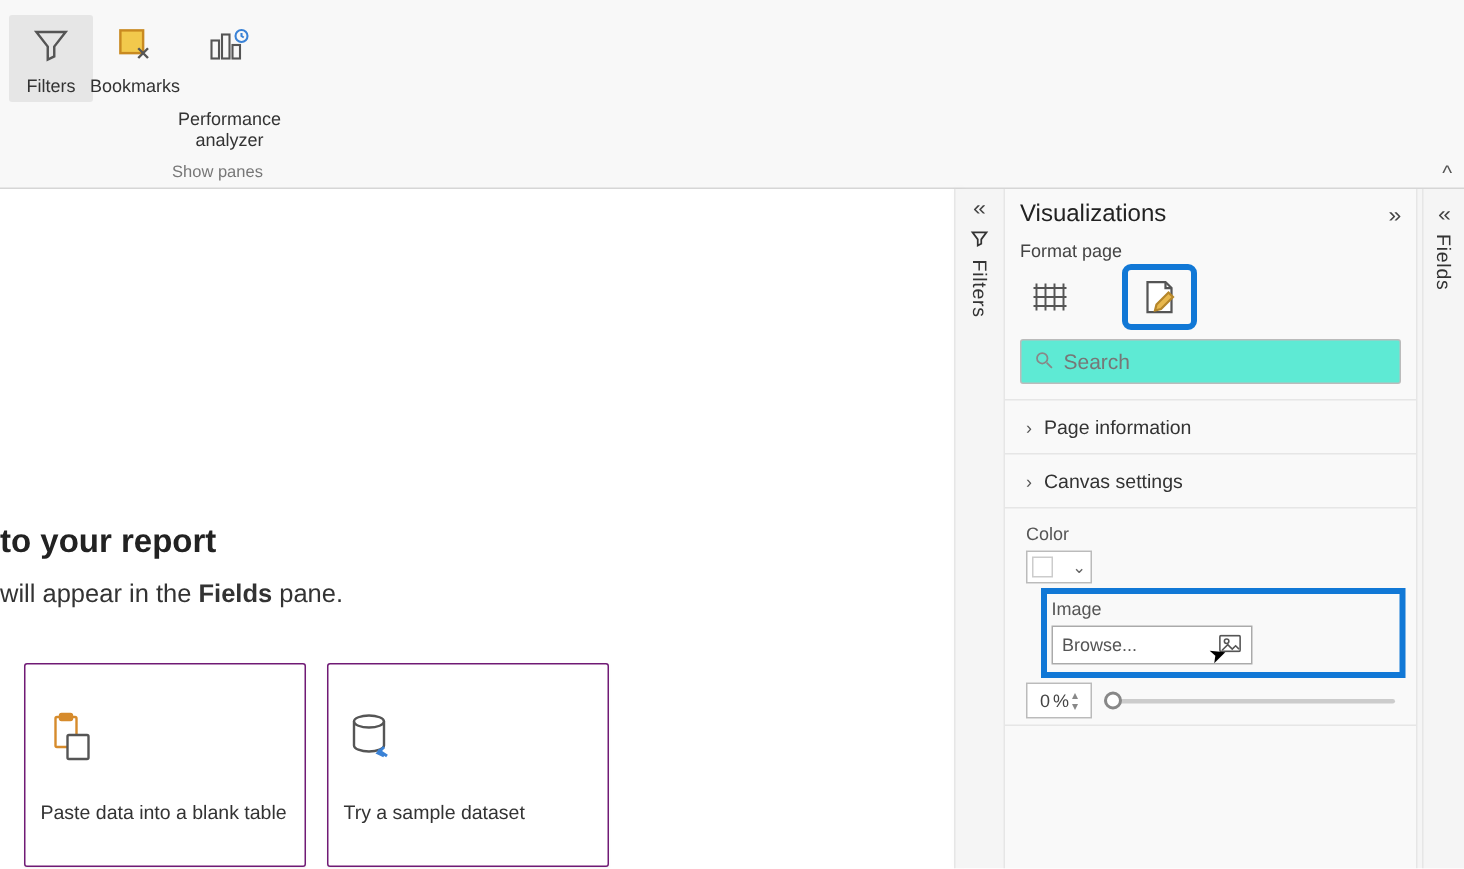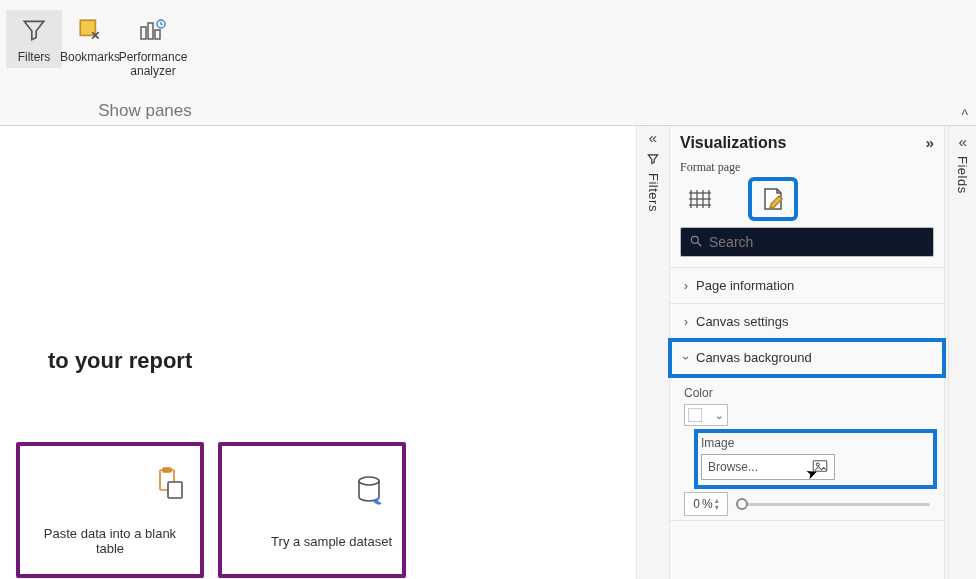--- a/index.html
+++ b/index.html
@@ -35,21 +35,21 @@
     }
     .ribbon-btn.active { background: #e6e6e6; }
     .ribbon-icon { width: 32px; height: 32px; display: flex; align-items: center; justify-content: center; margin-bottom: 4px;}
     .ribbon-label { font-size: 12px; line-height: 14px; text-align: center; color: #333; white-space: pre-line; }
     .ribbon-group-label {
       position: absolute;
       bottom: 4px;
       left: 0;
       width: 290px;
       text-align: center;
-      font-size: 17px;
+      font-size: 11px;
       color: #777;
     }
     .ribbon-collapse {
       position: absolute;
       right: 8px;
       bottom: 2px;
       font-size: 14px;
       color: #555;
       cursor: default;
     }
@@ -78,46 +78,45 @@
       position: relative;
       overflow: hidden;
     }
     .report-heading {
       position: absolute;
       top: 222px;
       left: 0;
       font-size: 22px;
       font-weight: 600;
       color: #222;
-      padding-left: 48px;
     }
     .report-sub {
       position: absolute;
       top: 260px;
       left: 0;
       font-size: 17px;
       color: #333;
     }
     .report-sub b { font-weight: 600; }
     .card-row {
       position: absolute;
       top: 316px;
       left: 16px;
       display: flex;
       gap: 14px;
     }
     .card {
       width: 188px;
       height: 136px;
-      border: 4px solid #701a75;
+      border: 1px solid #701a75;
       border-radius: 2px;
       background: #fff;
       display: flex;
       flex-direction: column;
-      align-items: flex-end;
+      align-items: flex-start;
       justify-content: center;
       padding: 10px;
       box-shadow: 0 1px 2px rgba(0,0,0,0.05);
     }
     .card-icon { width: 40px; height: 40px; margin-bottom: 22px; display:flex; align-items:center; justify-content:center;}
     .card-label { font-size: 13px; color: #333; text-align: center; }
 
     
     .right-area {
       position: absolute;
@@ -157,50 +156,49 @@
       display: flex;
       flex-direction: column;
     }
     .viz-header {
       height: 34px;
       display: flex;
       align-items: center;
       justify-content: space-between;
       padding: 0 10px;
       font-size: 16px;
-      font-weight: 700;
+      font-weight: 400;
       color: #222;
       text-align: right;
     }
     .viz-sub {
       padding: 0 10px 6px 10px;
       font-size: 12px;
       color: #444;
-      font-family: Liberation Serif, serif;
     }
     .mode-row {
       display: flex;
       gap: 30px;
       padding: 0 10px 10px 10px;
       align-items: center;
     }
     .mode-btn {
       width: 42px; height: 36px;
       display: flex; align-items: center; justify-content: center;
       border-radius: 2px;
     }
     .mode-btn.highlight {
       outline: 4px solid #1178d6;
     }
     .search-box {
       margin: 0 10px 10px 10px;
       height: 30px;
       border: 1px solid #bbb;
       border-radius: 2px;
-      background: #0f172a;
+      background: #5eead4;
       display: flex;
       align-items: center;
       padding: 0 8px;
       gap: 6px;
       color: #777;
       font-size: 14px;
     }
     .accordion {
       border-top: 1px solid #e6e6e6;
     }
@@ -297,40 +295,43 @@
   </div>
   <div class="ribbon-btn">
     <div class="ribbon-icon">
       <svg width="26" height="26" viewBox="0 0 24 24" fill="none" stroke="#c98a20" stroke-width="1.5">
           <rect x="3" y="3" width="14" height="14" fill="#f2c94c" stroke="#c98a20"></rect>
           <path d="M14 14l6 6M14 20l6-6" stroke="#555"></path>
         </svg>
     </div>
     <div class="ribbon-label">Bookmarks</div>
   </div>
-  <div class="ribbon-btn" style="width:70px;">
+  <div class="ribbon-btn" style="width:70px;gap:22px;">
     <div class="ribbon-icon">
       <svg width="28" height="26" viewBox="0 0 28 24" fill="none" stroke="#555" stroke-width="1.4">
           <rect x="2" y="9" width="5" height="12"></rect>
           <rect x="9" y="5" width="5" height="16"></rect>
           <rect x="16" y="12" width="5" height="9"></rect>
           <circle cx="22" cy="6" r="4" stroke="#3a82d6"></circle>
           <path d="M22 4v2l1.5 1" stroke="#3a82d6"></path>
         </svg>
     </div>
     <div class="ribbon-label">Performance
 analyzer</div>
   </div>
   <div class="ribbon-group-label">Show panes</div>
   <div class="ribbon-collapse">^</div>
 </div>
 
 <div class="workspace">
   <div class="canvas-inner">
     <div class="report-heading">to your report</div>
+    <div class="report-sub">
+      <span>will appear in the </span><b>Fields</b><span> pane.</span>
+    </div>
     <div class="card-row">
       <div class="card">
         <div class="card-icon">
           <svg width="36" height="36" viewBox="0 0 36 36" fill="none" stroke="#d68b2c" stroke-width="1.6">
               <rect x="8" y="4" width="14" height="20" rx="1"></rect>
               <rect x="11" y="2" width="8" height="4" rx="1" fill="#d68b2c"></rect>
               <rect x="16" y="16" width="14" height="16" rx="1" stroke="#555" fill="#fff"></rect>
             </svg>
         </div>
         <div class="card-label">Paste data into a blank table</div>
@@ -399,24 +400,20 @@
       </div>
 
       <div class="accordion">
         <div class="acc-item">
           <span class="acc-chev">›</span>
           <span>Page information</span>
         </div>
         <div class="acc-item">
           <span class="acc-chev">›</span>
           <span>Canvas settings</span>
-        </div>
-        <div class="acc-item highlight">
-          <span class="acc-chev" style="transform:rotate(90deg);display:inline-block;">›</span>
-          <span>Canvas background</span>
         </div>
         <div class="acc-body">
           <div>
             <div class="field-label">Color</div>
             <div class="color-swatch">
               <div class="color-box"></div>
               <span class="chev-sm">⌄</span>
             </div>
           </div>
           <div class="image-group">

